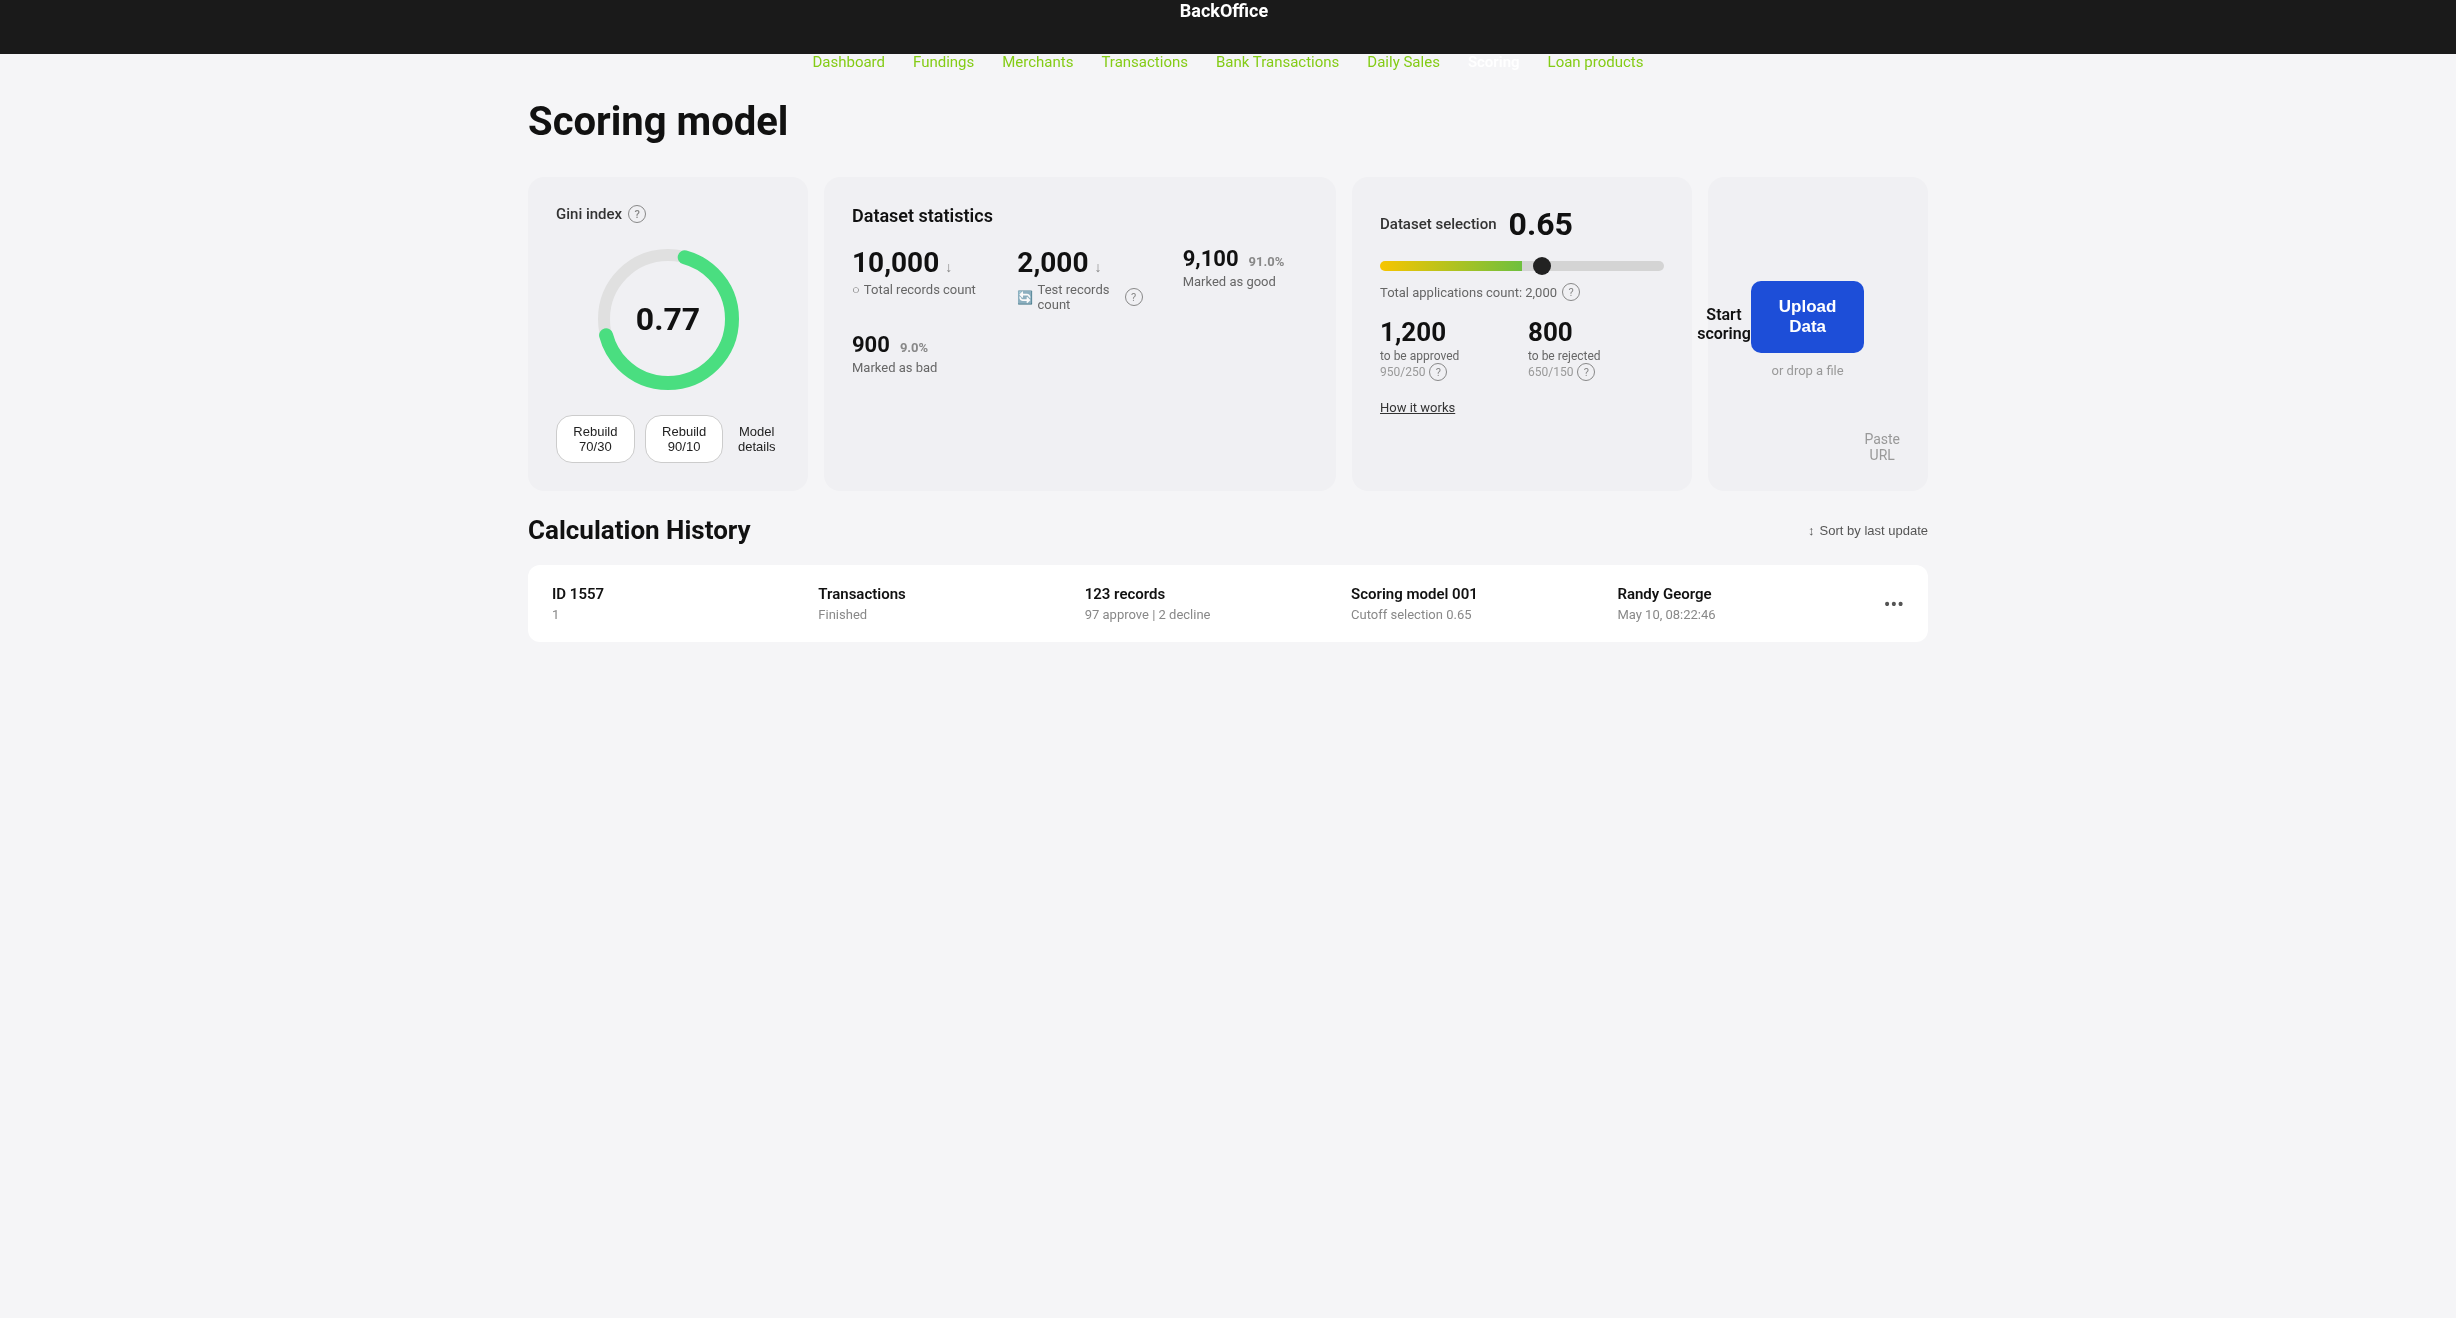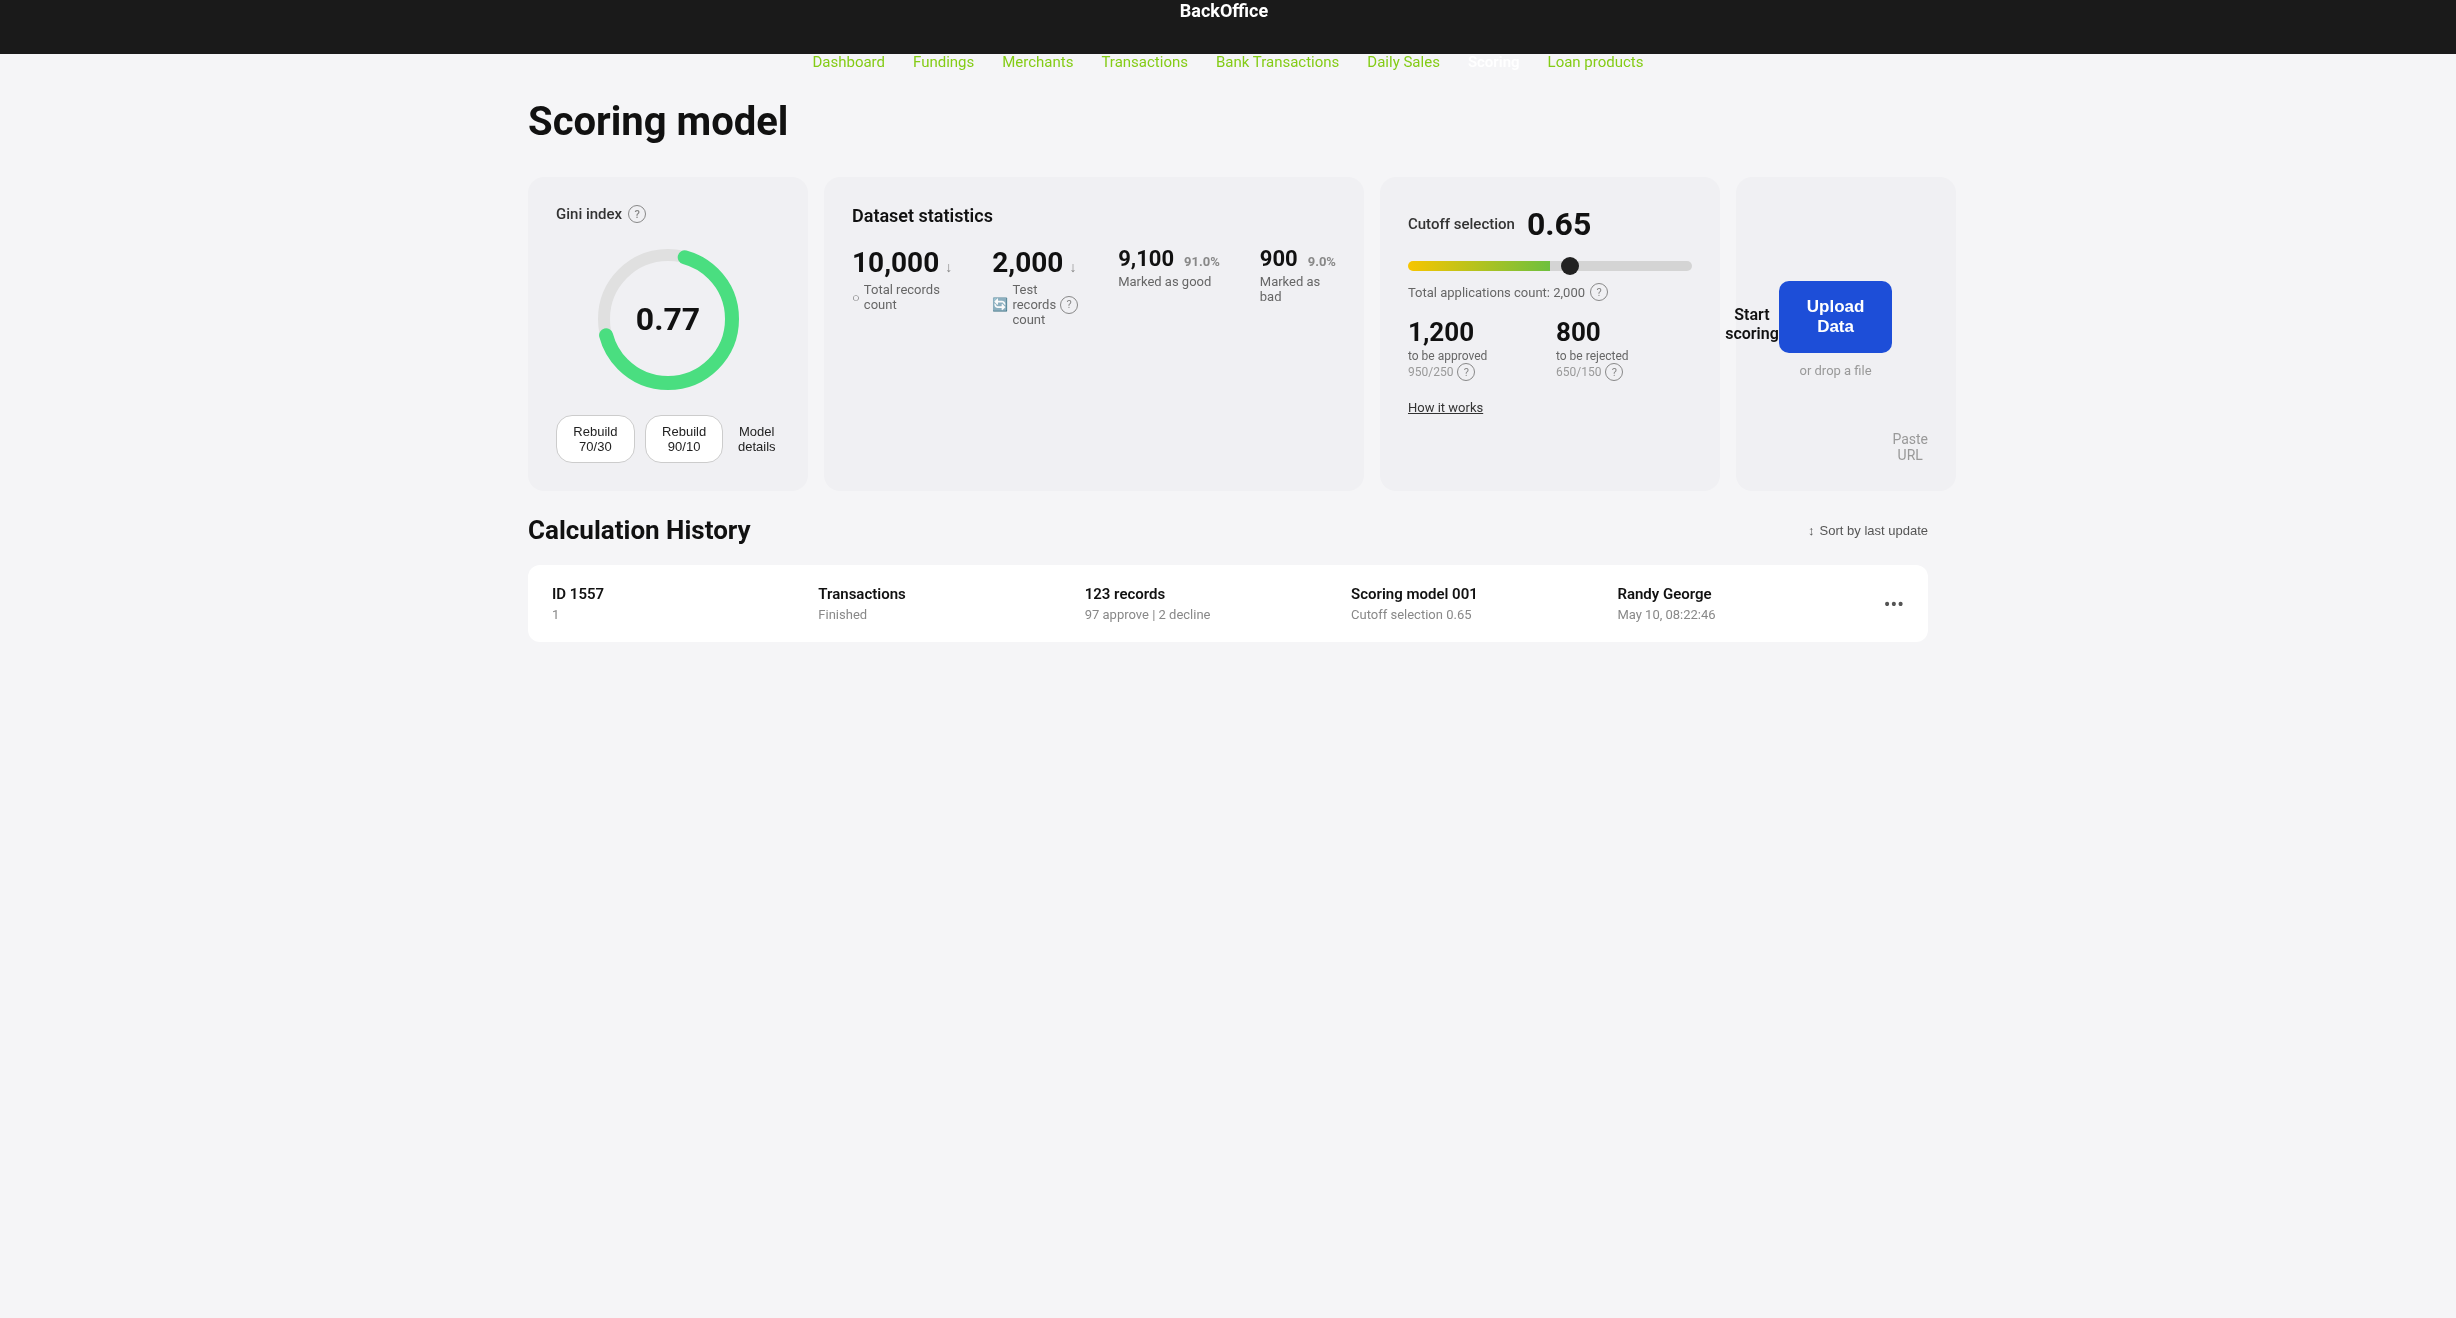--- a/index.html
+++ b/index.html
@@ -149,21 +149,21 @@
     .card-dataset {
       flex: 1;
     }
     .card-dataset-title {
       font-size: 18px;
       font-weight: 600;
       margin-bottom: 20px;
     }
     .dataset-grid {
       display: grid;
-      grid-template-columns: 1fr 1fr 1fr 1fr;
+      grid-template-columns: 1fr 1fr 1fr;
       gap: 20px 40px;
     }
     .dataset-stat-main {
       font-size: 28px;
       font-weight: 700;
       display: flex;
       align-items: baseline;
       gap: 6px;
     }
     .dataset-stat-main .arrow-down {
@@ -451,21 +451,21 @@
             <span class="dataset-stat-sub">900</span>
             <span class="dataset-stat-pct">9.0%</span>
           </div>
           <div class="dataset-stat-label">Marked as bad</div>
         </div>
       </div>
     </div>
 
     <div class="card card-cutoff">
       <div class="cutoff-header">
-        <span class="cutoff-title">Cutoff selection</span>
+        <span class="cutoff-title">Dataset selection</span>
         <span class="cutoff-value">0.65</span>
       </div>
       <div class="cutoff-slider-track">
         <div class="cutoff-thumb" style="left: 57%;"></div>
       </div>
       <div class="cutoff-apps-label">
         <span>Total applications count: 2,000</span>
         <span class="help-icon">?</span>
       </div>
       <div class="cutoff-stats">

